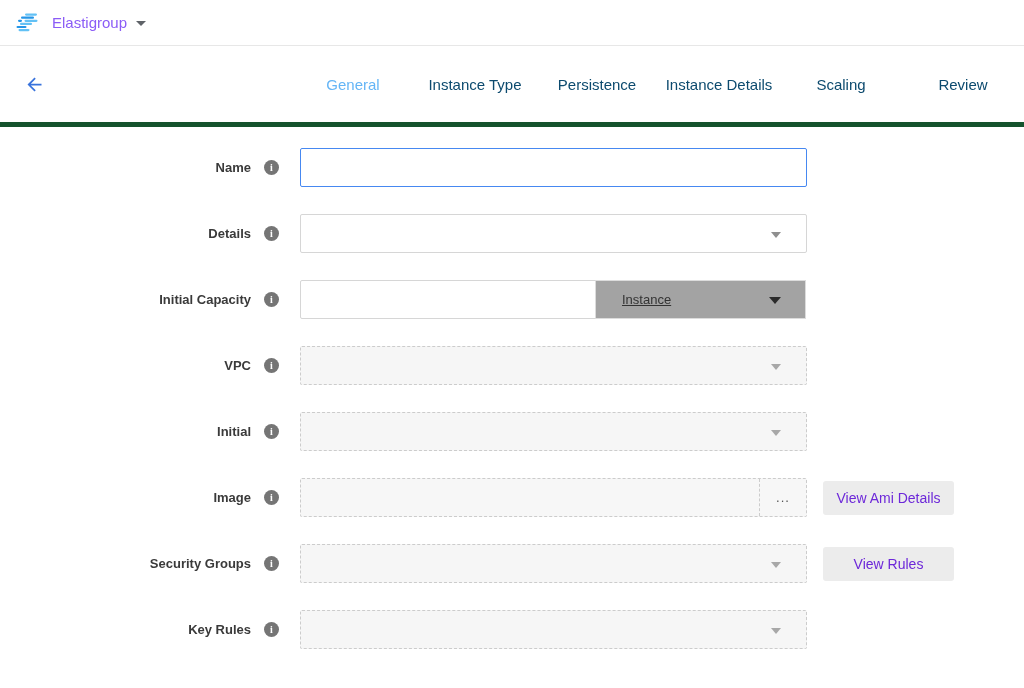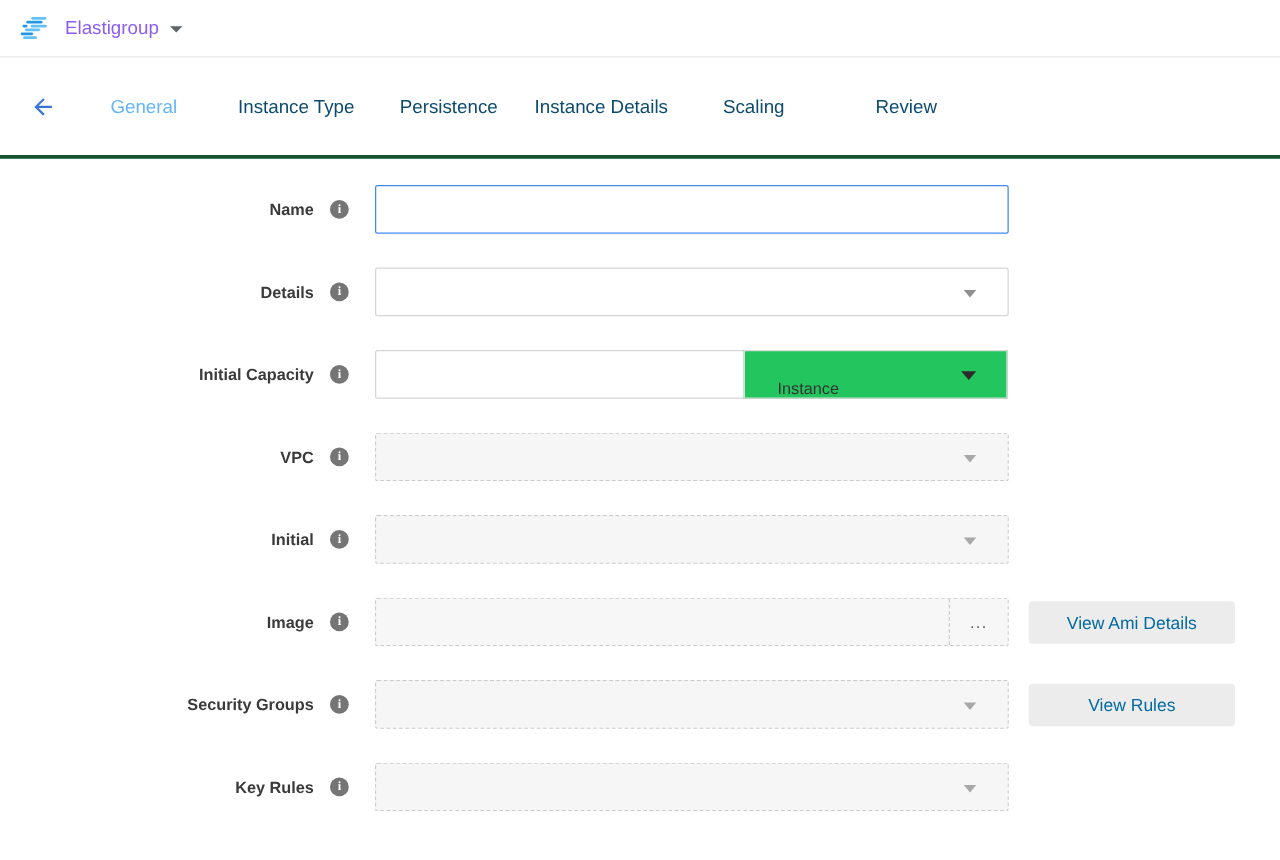--- a/index.html
+++ b/index.html
@@ -10,22 +10,22 @@
   .topbar { height:46px; border-bottom:1px solid #e7e7e7;
             display:flex; align-items:center; padding:0 16px; }
   .logo { width:26px; height:20px; flex:0 0 auto; }
   .app-name { font-size:15px; color:#8b5cf6; margin-left:10px; }
   .app-caret { width:0; height:0; margin-left:9px; margin-top:2px;
                border-left:5px solid transparent; border-right:5px solid transparent;
                border-top:5px solid #5f6368; cursor:pointer; }
   .app-switcher { display:flex; align-items:center; cursor:pointer; }
 
   
-  .tabbar { height:81px; border-bottom:3px solid #14532d;
-            display:flex; align-items:center; }
+  .tabbar { height:81px; border-bottom:5px solid #14532d;
+            display:flex; align-items:center;justify-content:space-between; }
   .back-btn { margin-left:22px; width:24px; height:24px; display:flex;
               align-items:center; justify-content:center; cursor:pointer; }
   .tabs { display:flex; margin-left:8px; }
   .tab { width:122px; text-align:center; font-size:15px; color:#0c4a6e;
          cursor:pointer; white-space:nowrap; }
   .tab.active { color:#64b5f6; }
 
   
   .form { padding-top:21px; }
   .row { display:flex; align-items:center; height:39px; margin-bottom:27px; }
@@ -48,37 +48,37 @@
   .select .caret { position:absolute; right:25px; top:17px; width:0; height:0;
                    border-left:5px solid transparent; border-right:5px solid transparent;
                    border-top:6px solid #8f8f8f; }
   .select.disabled { border:1px dashed #cccccc; background:#f6f6f6; cursor:default; }
   .select.disabled .caret { border-top-color:#a8a8a8; }
 
   .capacity { display:flex; width:507px; }
   .cap-input { width:296px; height:39px; border:1px solid #d6d6d6;
                border-radius:2px 0 0 2px; background:#fff; outline:none;
                font-size:13px; padding:0 12px; color:#333; }
-  .unit-box { width:211px; height:39px; background:#22c55e;
+  .unit-box { width:211px; height:39px; background:#a3a3a3;
               border:1px solid #dcdcdc; margin-left:-1px;
-              display:flex; align-items:flex-end; padding-left:26px;
-              font-size:13px; color:#333333; position:relative; cursor:pointer; }
+              display:flex; align-items:center; padding-left:26px;
+              font-size:13px; color:#333333; position:relative; cursor:pointer;text-decoration:underline; }
   .unit-box .caret { position:absolute; right:24px; top:16px; width:0; height:0;
                      border-left:6px solid transparent; border-right:6px solid transparent;
                      border-top:7px solid #2b2b2b; }
 
   .image-field { display:flex; border:1px dashed #cccccc; background:#f7f7f7;
                  height:39px; border-radius:2px; }
   .image-main { flex:1; }
   .image-ellipsis { width:47px; border-left:1px dashed #cccccc;
                     display:flex; align-items:center; justify-content:center;
                     color:#555555; font-size:13px; letter-spacing:1px; }
 
-  .action-btn { margin-left:16px; width:165px; height:34px; background:#ececec;
-                color:#0369a1; font-size:14px; border:none; border-radius:3px;
+  .action-btn { margin-left:16px; width:131px; height:34px; background:#ececec;
+                color:#6d28d9; font-size:14px; border:none; border-radius:3px;
                 font-family:"Liberation Sans", sans-serif; flex:0 0 auto; }
 </style>
 </head>
 <body>
 
 <div class="topbar">
   <div class="app-switcher">
     <svg class="logo" viewBox="0 0 26 20">
       <rect x="9" y="0.5" width="12" height="2.2" rx="1.1" fill="#62c1f5"></rect>
       <rect x="5" y="3.6" width="13" height="2.2" rx="1.1" fill="#2496e8"></rect>

